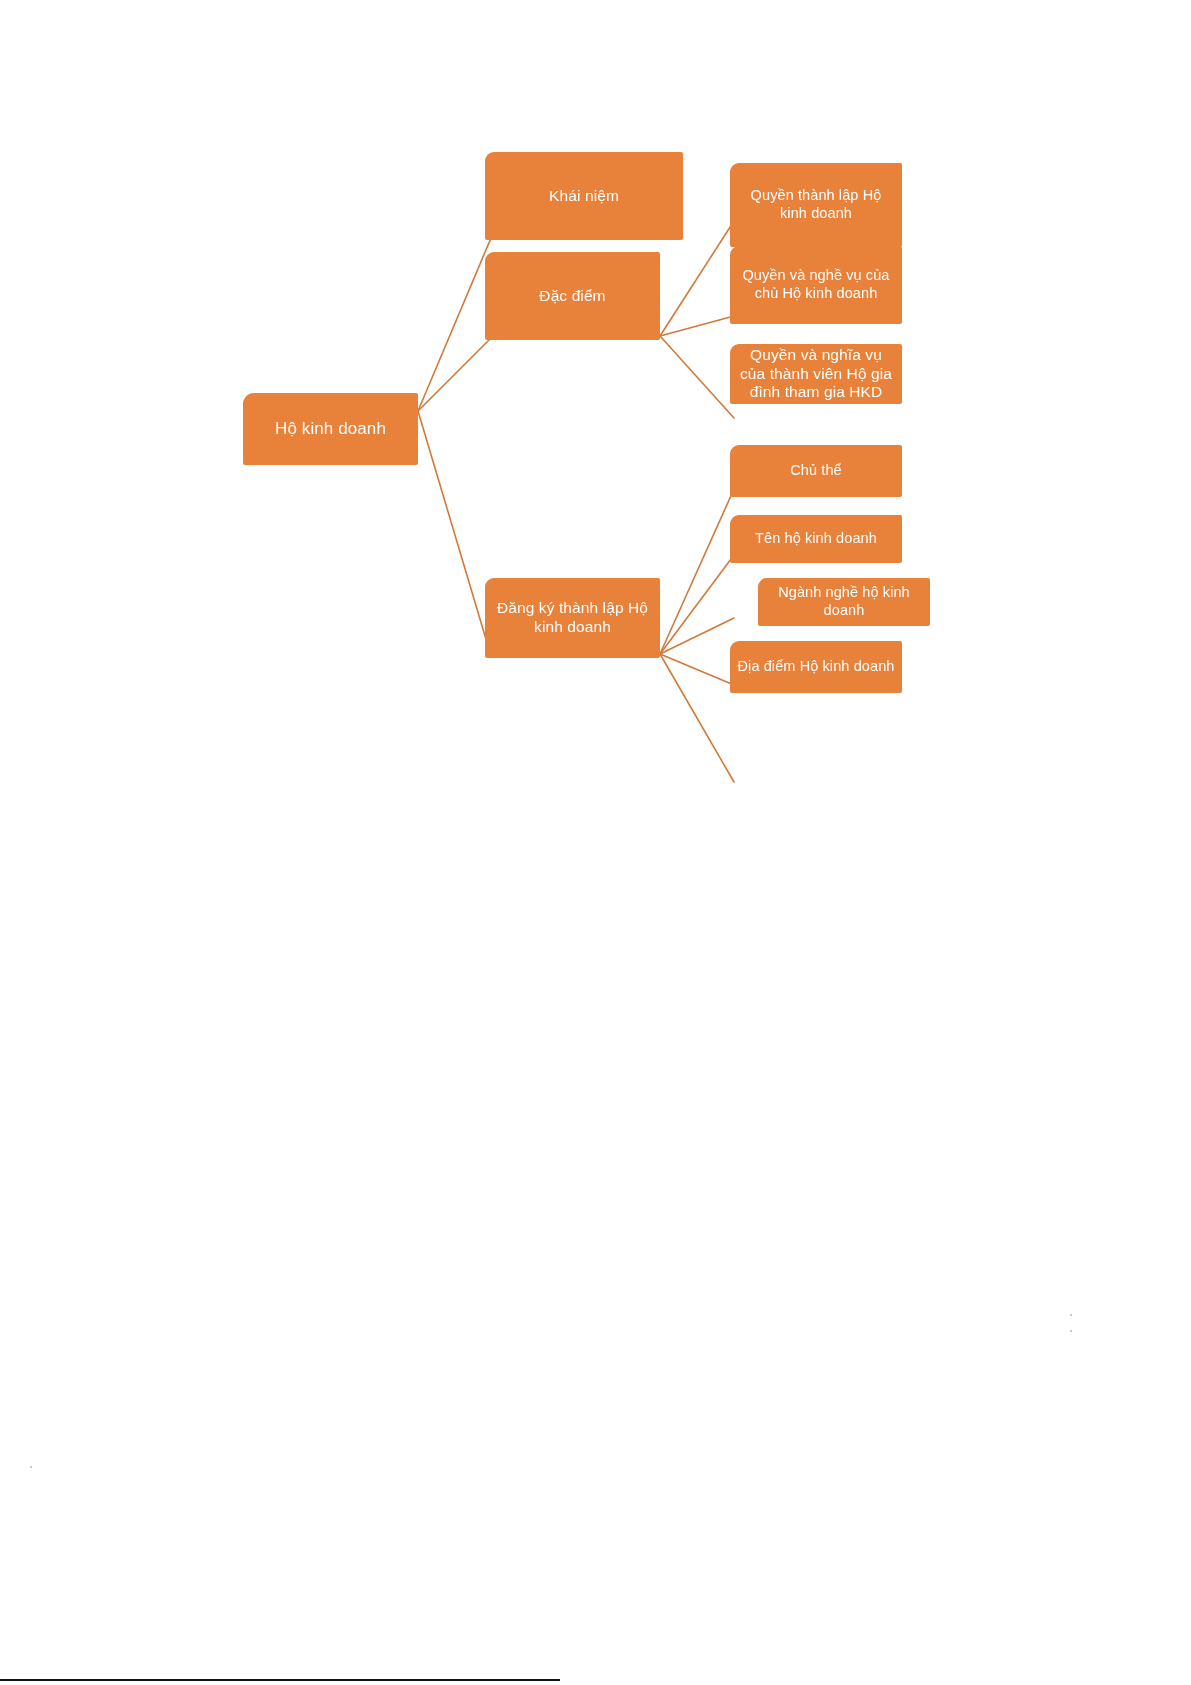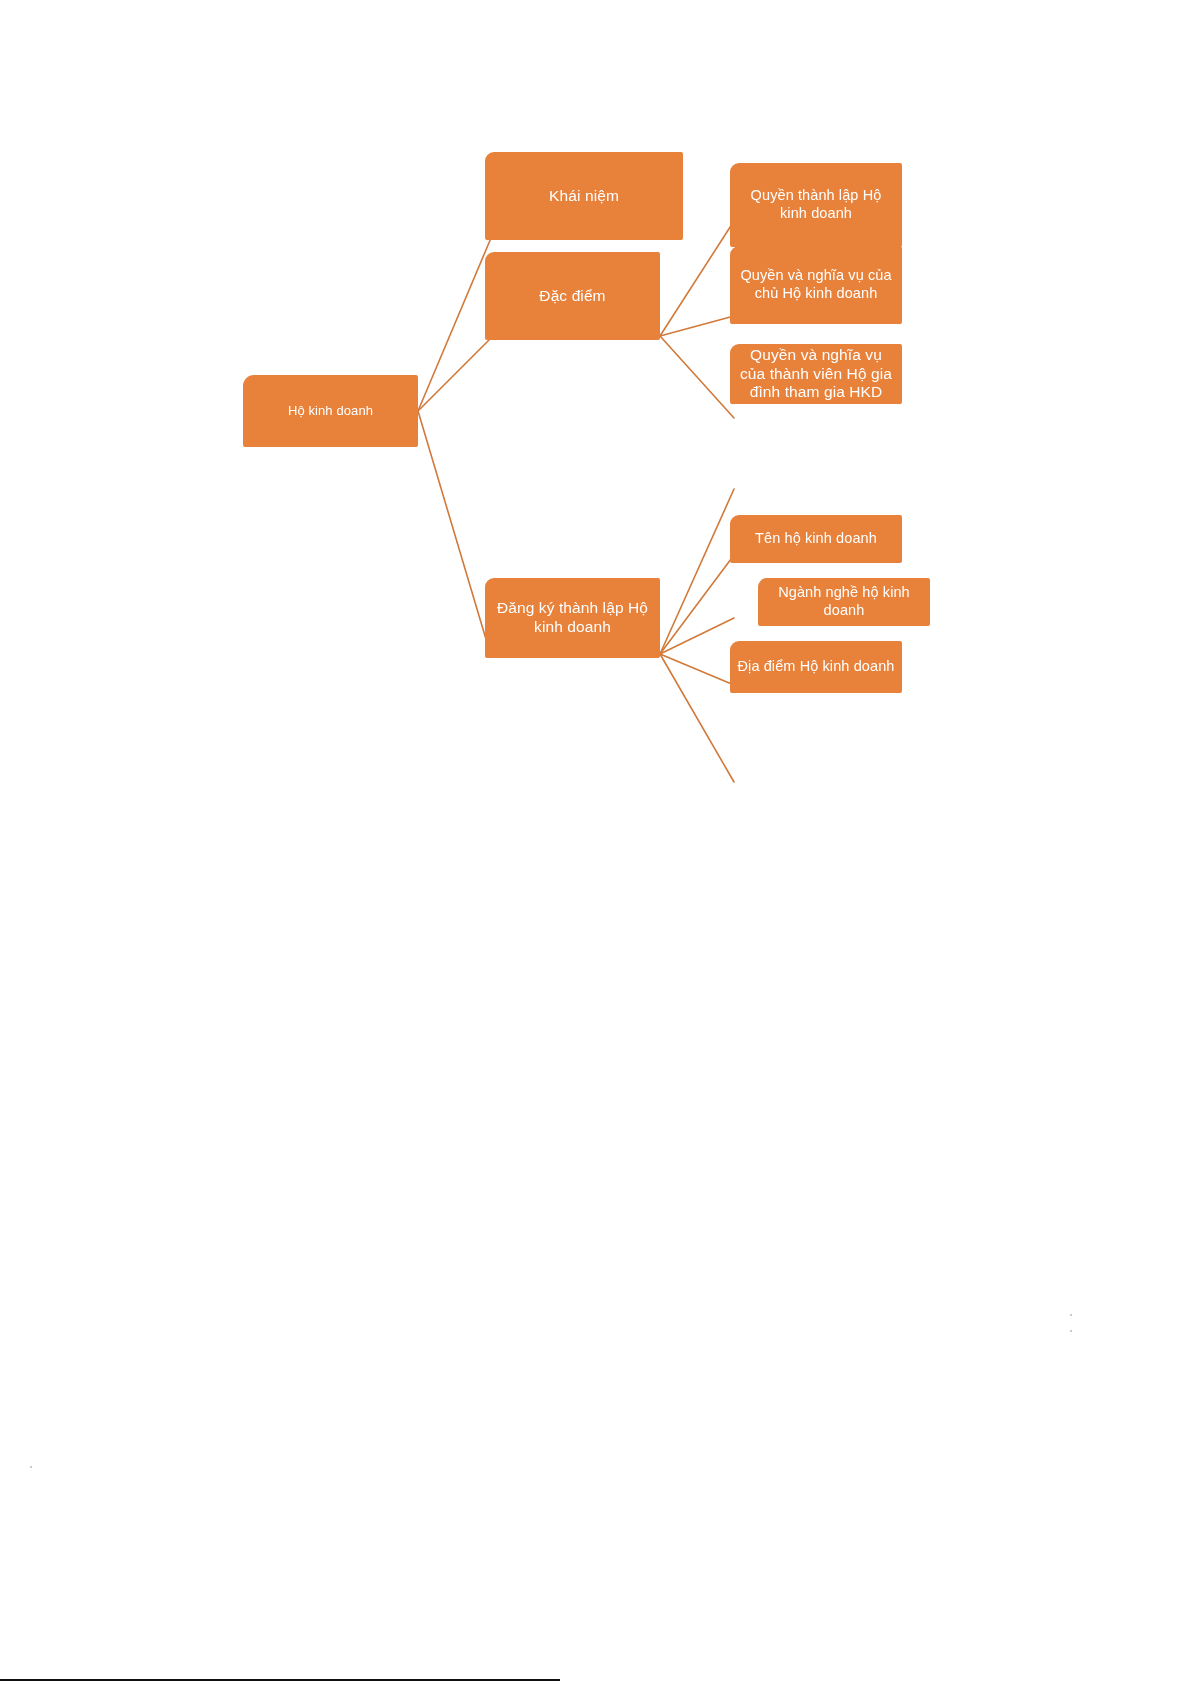--- a/index.html
+++ b/index.html
@@ -37,22 +37,23 @@
     align-items: center;
     justify-content: center;
     text-align: center;
     line-height: 1.22;
     padding: 2px 7px;
     border-radius: 9px 2px 2px 2px;
     letter-spacing: 0.1px;
     z-index: 3;
   }
   .node.root {
-    font-size: 13px;
+    font-size: 17px;
     border-radius: 11px 2px 2px 2px;
+    margin-top: 18px;
   }
   .node.level2 {
     font-size: 15.5px;
   }
   .node.level3 {
     font-size: 14.5px;
   }
   .node.level3.emph {
     font-size: 15.5px;
   }
@@ -103,27 +104,30 @@
     <div class="node level2" style="left: 485px; top: 152px; width: 198px; height: 88px; background: rgb(232, 129, 58); color: rgb(255, 255, 255);">
       <span>Khái niệm</span>
     </div>
     <div class="node level2" style="left: 485px; top: 252px; width: 175px; height: 88px; background: rgb(232, 129, 58); color: rgb(255, 255, 255);">
       <span>Đặc điểm</span>
     </div>
     <div class="node level3" style="left: 730px; top: 163px; width: 172px; height: 84px; background: rgb(232, 129, 58); color: rgb(255, 255, 255);">
       <span>Quyền thành lập Hộ kinh doanh</span>
     </div>
     <div class="node level3" style="left: 730px; top: 246px; width: 172px; height: 78px; background: rgb(232, 129, 58); color: rgb(255, 255, 255);">
-      <span>Quyền và nghĩa vụ của chủ Hộ kinh doanh</span>
+      <span>Quyền và nghề vụ của chủ Hộ kinh doanh</span>
     </div>
     <div class="node level3 emph" style="left: 730px; top: 344px; width: 172px; height: 60px; background: rgb(232, 129, 58); color: rgb(255, 255, 255);">
       <span>Quyền và nghĩa vụ của thành viên Hộ gia đình tham gia HKD</span>
     </div>
     <div class="node level2" style="left: 485px; top: 578px; width: 175px; height: 80px; background: rgb(232, 129, 58); color: rgb(255, 255, 255);">
       <span>Đăng ký thành lập Hộ kinh doanh</span>
+    </div>
+    <div class="node level3" style="left: 730px; top: 445px; width: 172px; height: 52px; background: rgb(232, 129, 58); color: rgb(255, 255, 255);">
+      <span>Chủ thể</span>
     </div>
     <div class="node level3" style="left: 730px; top: 515px; width: 172px; height: 48px; background: rgb(232, 129, 58); color: rgb(255, 255, 255);">
       <span>Tên hộ kinh doanh</span>
     </div>
     <div class="node level3" style="left: 758px; top: 578px; width: 172px; height: 48px; background: rgb(232, 129, 58); color: rgb(255, 255, 255);">
       <span>Ngành nghề hộ kinh doanh</span>
     </div>
     <div class="node level3" style="left: 730px; top: 641px; width: 172px; height: 52px; background: rgb(232, 129, 58); color: rgb(255, 255, 255); align-items: center;">
       <span>Địa điểm Hộ kinh doanh</span>
     </div>

